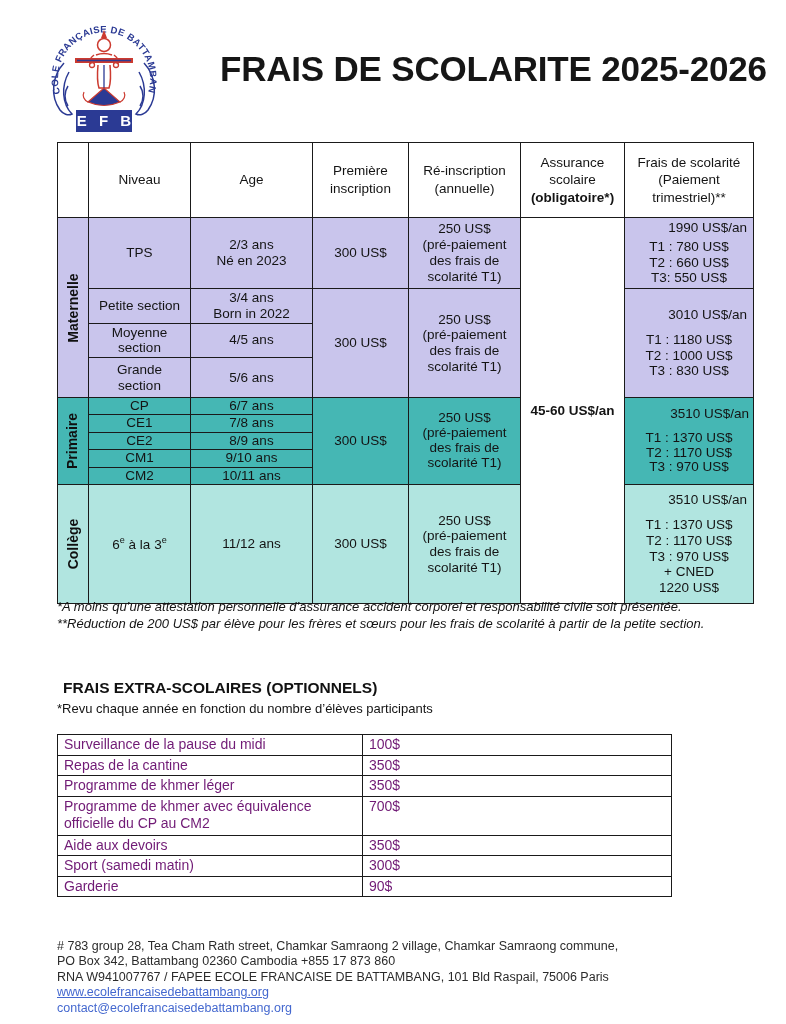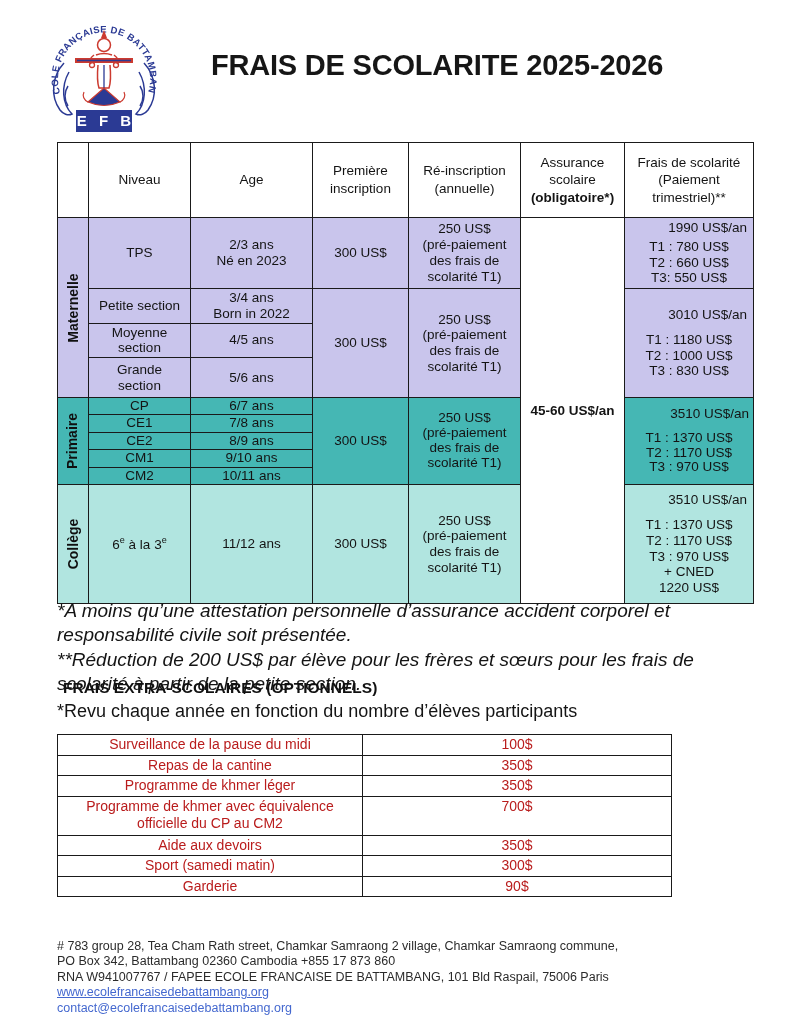--- a/index.html
+++ b/index.html
@@ -3,21 +3,21 @@
 <meta charset="utf-8">
 <style>
   * { margin:0; padding:0; box-sizing:border-box; }
   body { font-family:"Liberation Sans", sans-serif; background:#fff; }
   .page { position:relative; width:786px; height:1024px; background:#ffffff; overflow:hidden; }
 
   
   .logo { position:absolute; left:44px; top:8px; width:122px; height:128px; }
   .arc-text { font-size:9.5px; font-weight:bold; fill:#2b3a94; letter-spacing:0.4px; }
   .efb-text { font-size:15px; font-weight:bold; fill:#ffffff; letter-spacing:4px; }
-  .title { position:absolute; left:211px; top:49px; font-size:29px; font-weight:bold; color:#161616; letter-spacing:-0.2px; }
+  .title { position:absolute; left:220px; top:49px; font-size:35px; font-weight:bold; color:#161616; letter-spacing:-0.2px; }
 
   
   table.fees { position:absolute; left:57px; top:142px; width:696px; border-collapse:collapse; table-layout:fixed; }
   table.fees td { border:1px solid #1a1a1a; text-align:center; vertical-align:middle;
                   font-size:13.5px; line-height:1.17; color:#141414; padding:1px 6px; overflow:hidden; }
   tr.hrow  { height:75px; }  tr.hrow td { line-height:1.3; }
   tr.r-tps { height:71px; }
   tr.r-pet { height:30px; }
   tr.r-moy { height:33px; }
   tr.r-gra { height:40px; }
@@ -32,29 +32,29 @@
   .vtext { position:absolute; top:50%; left:50%; transform:translate(-50%,-50%) rotate(-90deg);
            white-space:nowrap; font-weight:bold; font-size:14px; color:#101010; }
   .line { display:block; }
   .b { font-weight:bold; }
   .annual { margin-bottom:9px;text-align:right; }
   .annual.tight { margin-bottom:3px; }
   .cnedgap { margin-top:0; }
   sup { font-size:9px; }
 
   
-  .notes { position:absolute; left:57px; top:599px; width:708px; font-size:19px;
+  .notes { position:absolute; left:57px; top:599px; width:708px; font-size:13px;
            font-style:italic; color:#141414; line-height:1.28; }
   .extra-heading { position:absolute; left:63px; top:679px; font-size:15.5px; font-weight:bold; color:#111; }
-  .extra-subnote { position:absolute; left:57px; top:701px; font-size:18px; color:#141414; }
+  .extra-subnote { position:absolute; left:57px; top:701px; font-size:13px; color:#141414; }
 
   
   table.extra { position:absolute; left:57px; top:734px; width:614px; border-collapse:collapse; table-layout:fixed; }
-  table.extra td { border:1px solid #1a1a1a; font-size:14px; color:#b91c1c;
-                   padding:1px 6px; vertical-align:top; line-height:1.25;text-align:center; }
+  table.extra td { border:1px solid #1a1a1a; font-size:14px; color:#701a75;
+                   padding:1px 6px; vertical-align:top; line-height:1.25; }
   table.extra tr { height:20px; }
   table.extra tr.dbl { height:39px; }
 
   
   .footer { position:absolute; left:57px; top:939px; width:700px; font-size:12.5px;
             color:#2b2b2b; line-height:15.4px; }
   .link { color:#4468cf; text-decoration:none; cursor:pointer; }
   .link.u { text-decoration:underline; }
 </style>
 </head>

